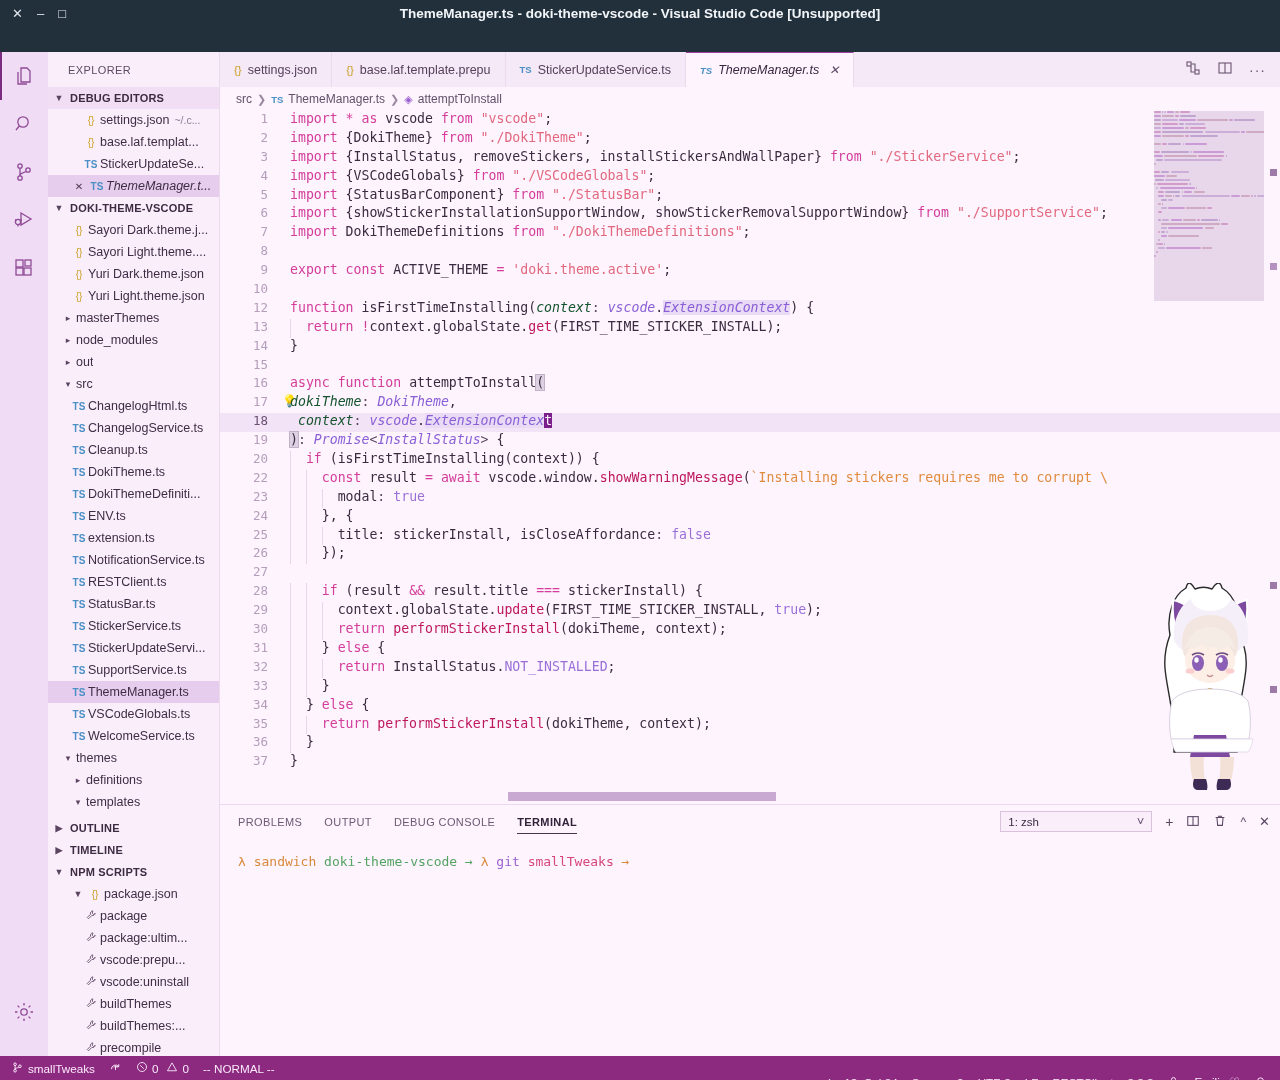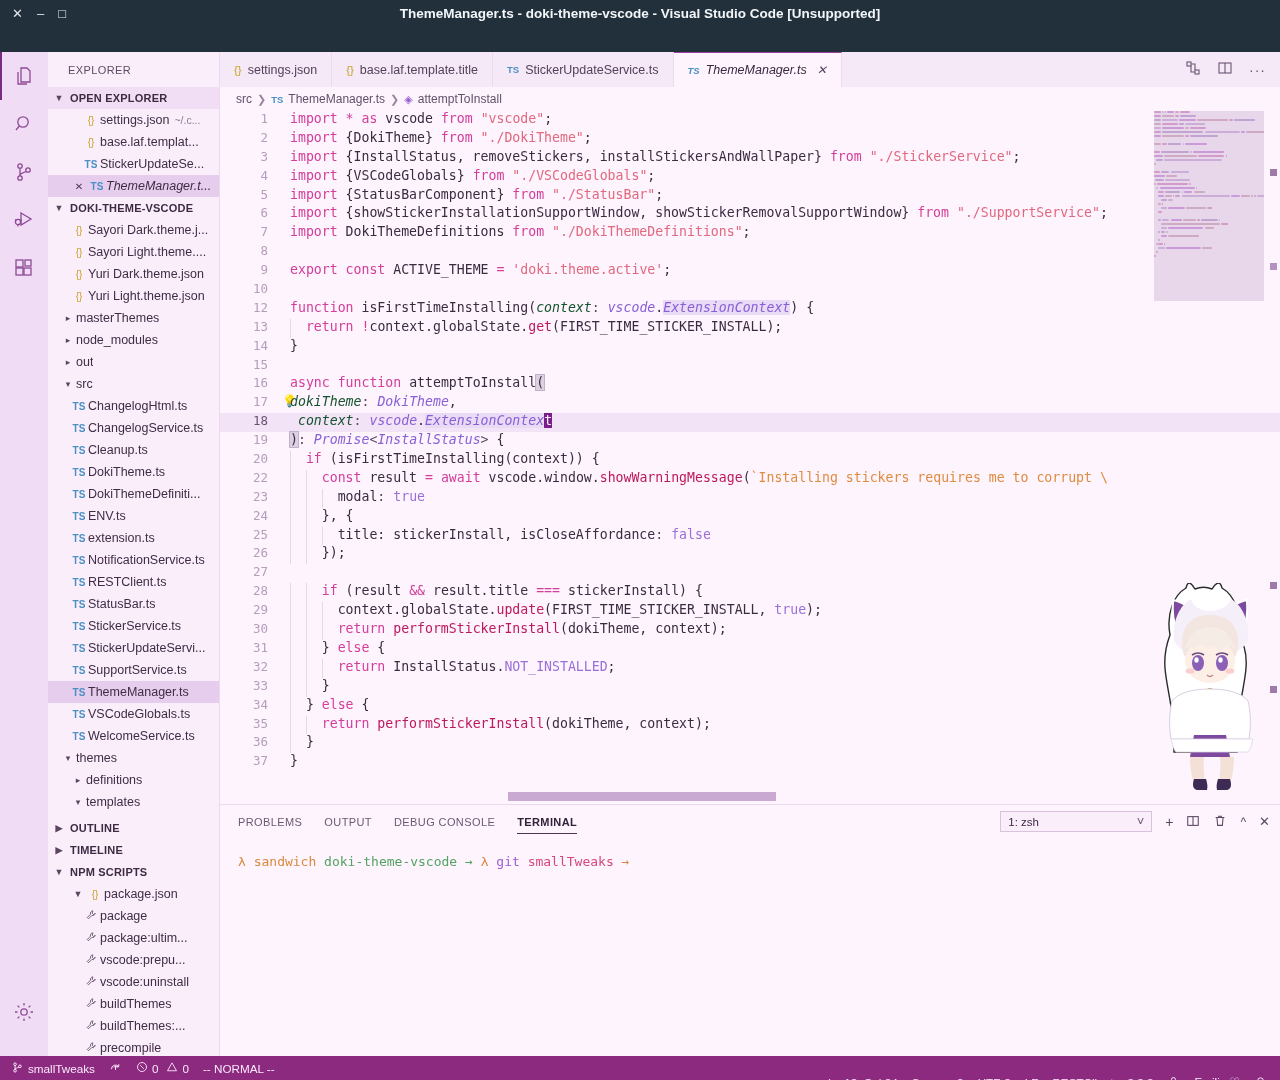--- a/index.html
+++ b/index.html
@@ -309,21 +309,21 @@
       </svg>
     </span>
   </div>
 </div>
 
 <div id="sidebar">
   <div id="sidebar-title">EXPLORER</div>
 
   <div class="section-header open-editors">
     <span class="chev">▼</span>
-    <span>OPEN EXPLORER</span>
+    <span>DEBUG EDITORS</span>
   </div>
 
   <div class="row indent-3">
     <span class="ic ic-json">{}</span>
     <span class="lbl">settings.json</span>
     <span class="sub">~/.c...</span>
   </div>
   <div class="row indent-3">
     <span class="ic ic-json">{}</span>
     <span class="lbl">base.laf.templat...</span>
@@ -518,21 +518,21 @@
 </div>
 
 <div id="editor">
   <div id="tabs">
     <div class="tab">
       <span class="ic-json">{}</span>
       <span>settings.json</span>
     </div>
     <div class="tab">
       <span class="ic-json">{}</span>
-      <span>base.laf.template.title</span>
+      <span>base.laf.template.prepu</span>
     </div>
     <div class="tab">
       <span class="ic-ts">TS</span>
       <span>StickerUpdateService.ts</span>
     </div>
     <div class="tab active">
       <span class="ic-ts">TS</span>
       <span>ThemeManager.ts</span>
       <span class="tab-close">✕</span>
     </div>

